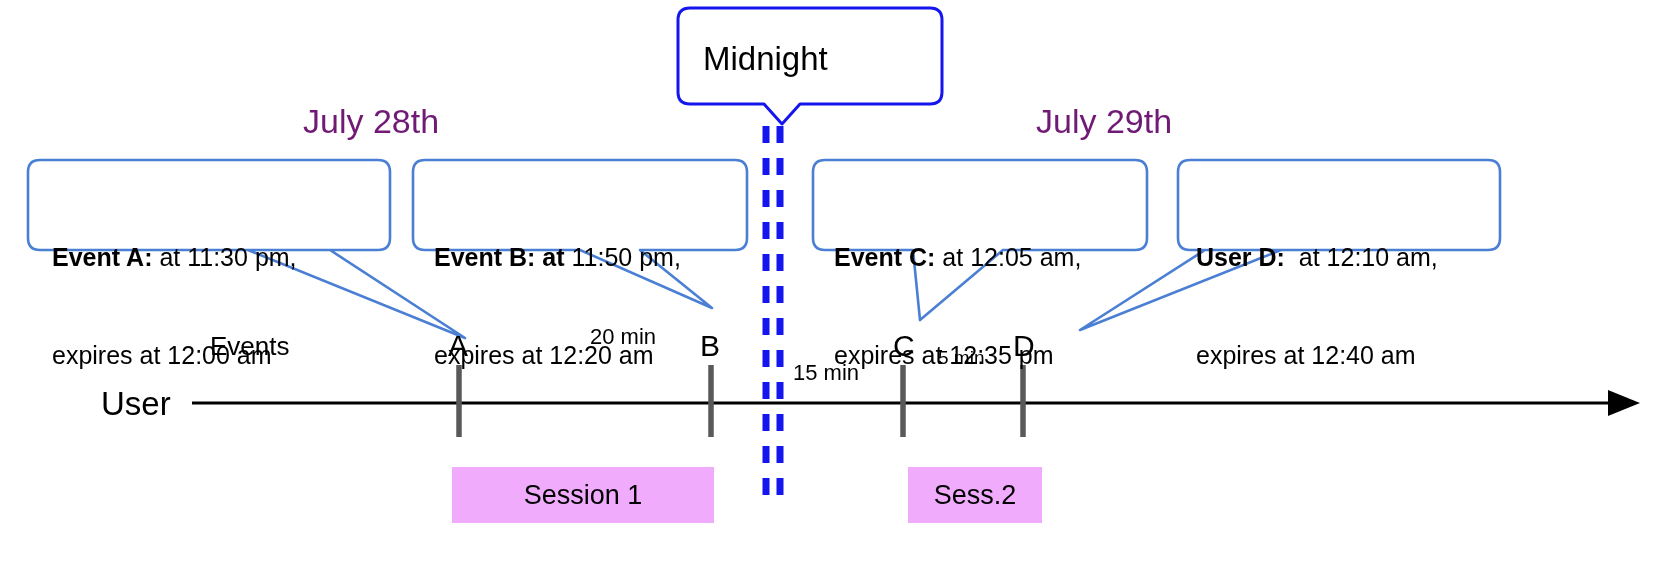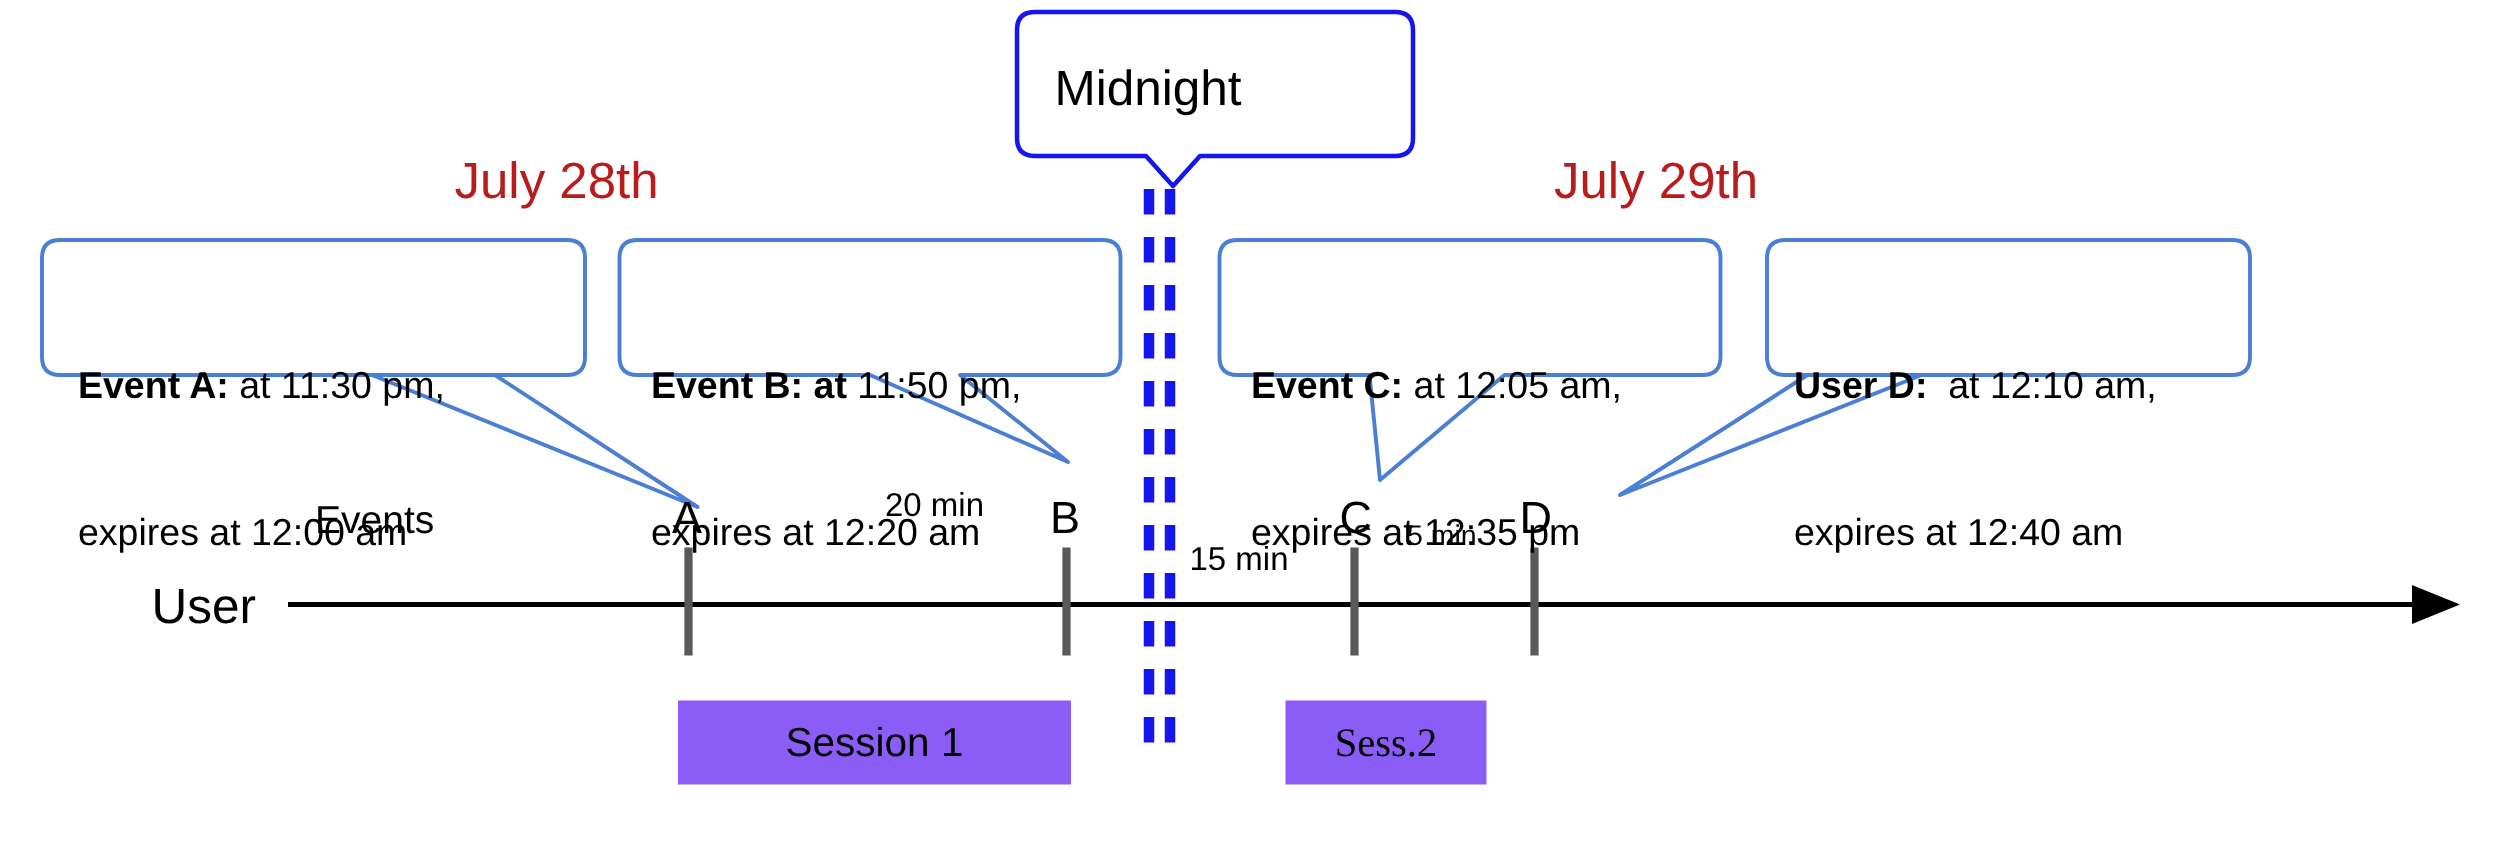--- a/index.html
+++ b/index.html
@@ -28,21 +28,21 @@
   
   .txt {
     position: absolute;
     white-space: pre;
     line-height: 1.18;
     text-align: center;
   }
 
   .date-label {
     font-size: 34px;
-    color: #b91c1c;
+    color: #701a75;
   }
 
   .callout-text {
     position: absolute;
     font-size: 25px;
     color: #000;
     line-height: 1.30;
     white-space: pre;
   }
   .callout-text b { font-weight: bold; }
@@ -71,21 +71,21 @@
   .gap-label {
     font-size: 22px;
     color: #000;
   }
   .gap-label.small {
     font-size: 19px;
   }
 
   .session-box {
     position: absolute;
-    background: #8b5cf6;
+    background: #f0abfc;
     display: flex;
     align-items: center;
     justify-content: center;
     font-size: 27px;
     color: #000;
   }
 </style>
 </head>
 <body>
 
@@ -219,17 +219,17 @@
   <div class="txt tick-letter" style="left:893px; top:328px;">C</div>
   <div class="txt tick-letter" style="left:1013px; top:328px;">D</div>
 
   <div class="txt gap-label" style="left:590px; top:324px;">20 min</div>
   <div class="txt gap-label" style="left:793px; top:340px;margin-top:20px;">15 min</div>
   <div class="txt gap-label small" style="left:938px; top:347px;">5 min</div>
 
   <div class="session-box" style="left:452px; top:467px; width:262px; height:56px;">
     <span>Session 1</span>
   </div>
-  <div class="session-box" style="left:857px; top:467px; width:134px; height:56px;font-family:Liberation Serif, serif;">
+  <div class="session-box" style="left:908px; top:467px; width:134px; height:56px;">
     <span>Sess.2</span>
   </div>
 
 </div>
 
 </body></html>

